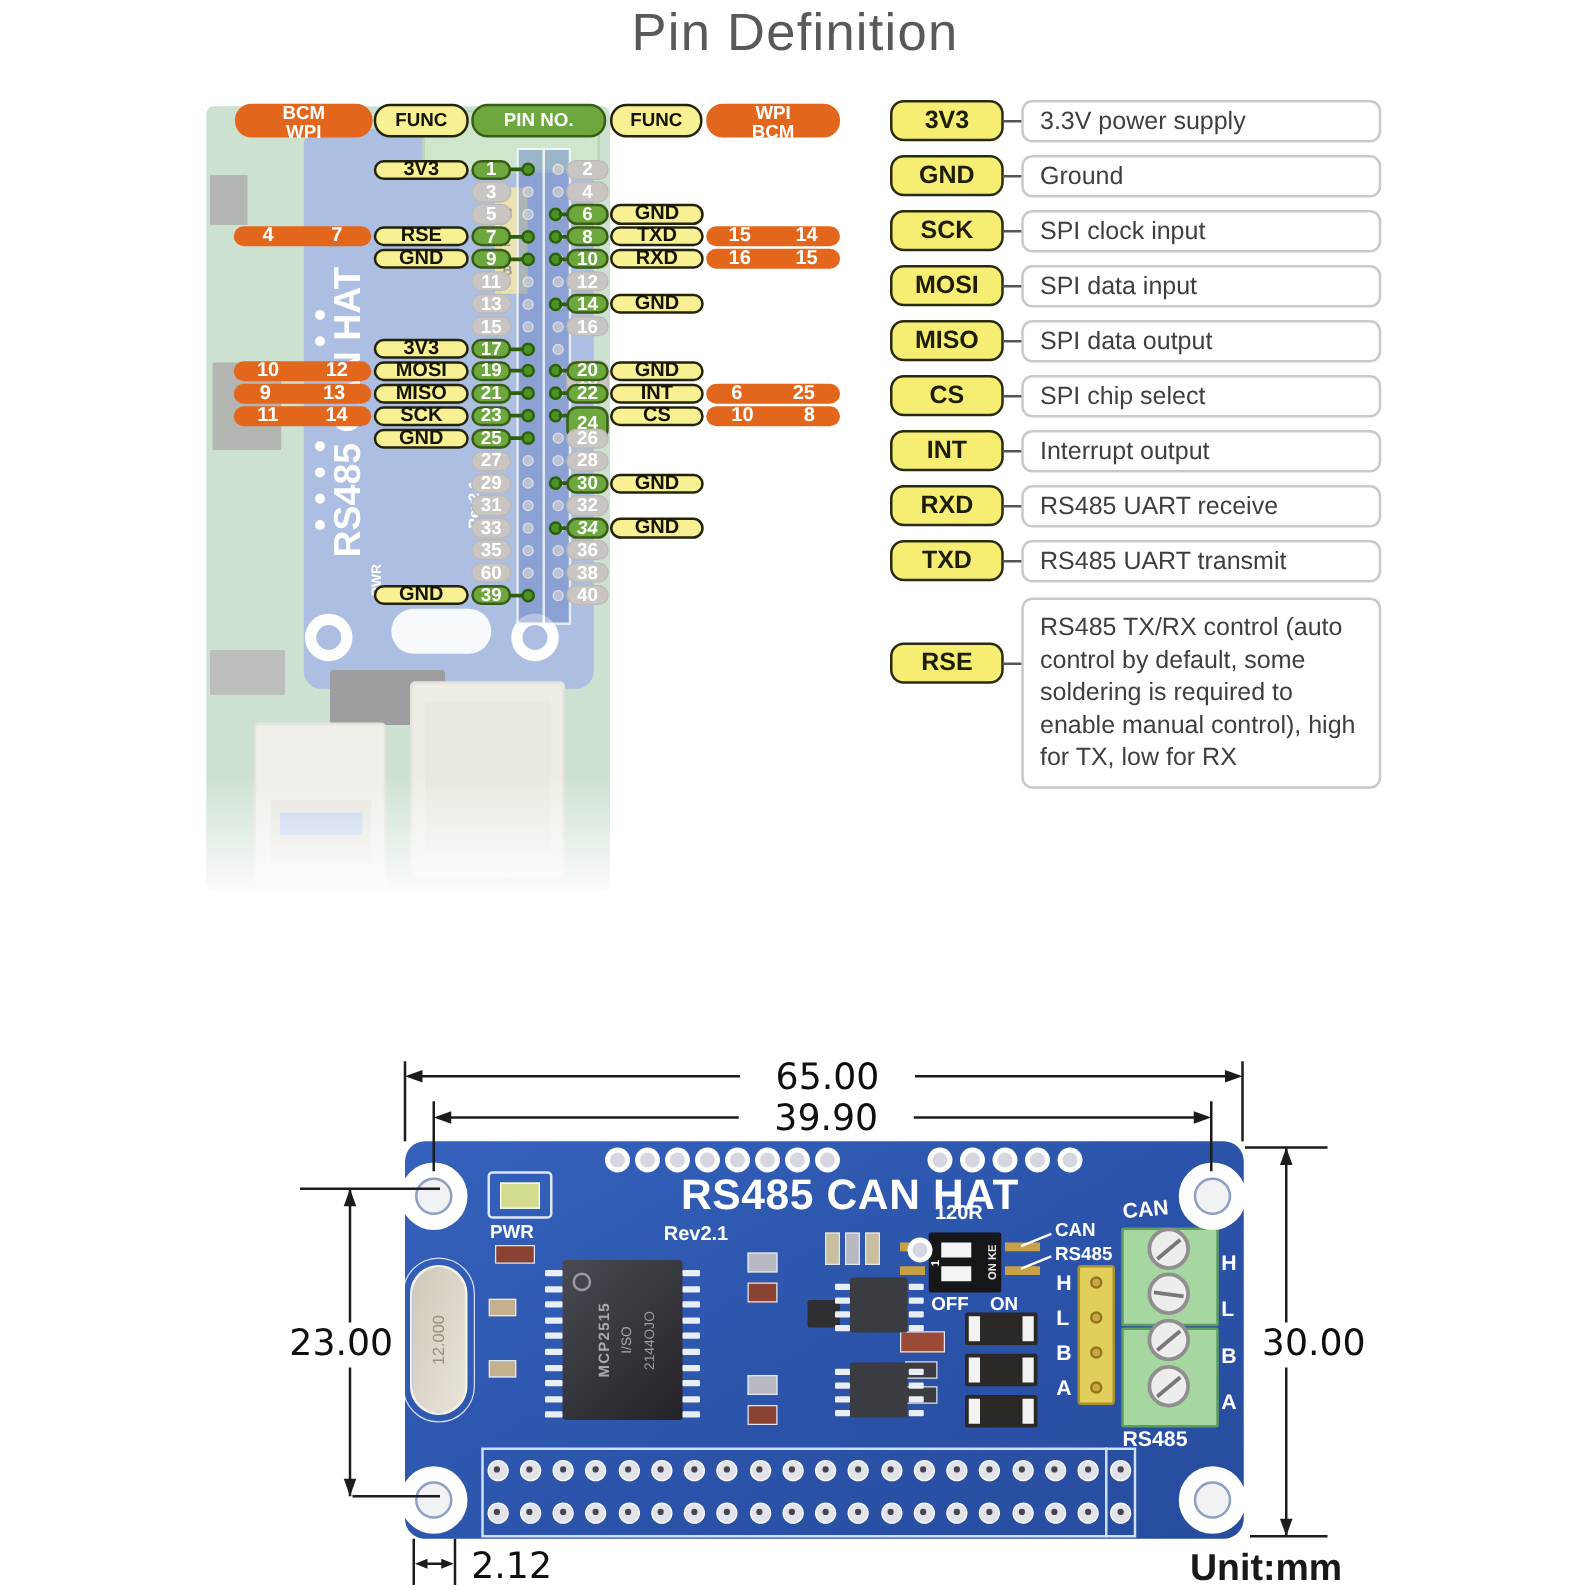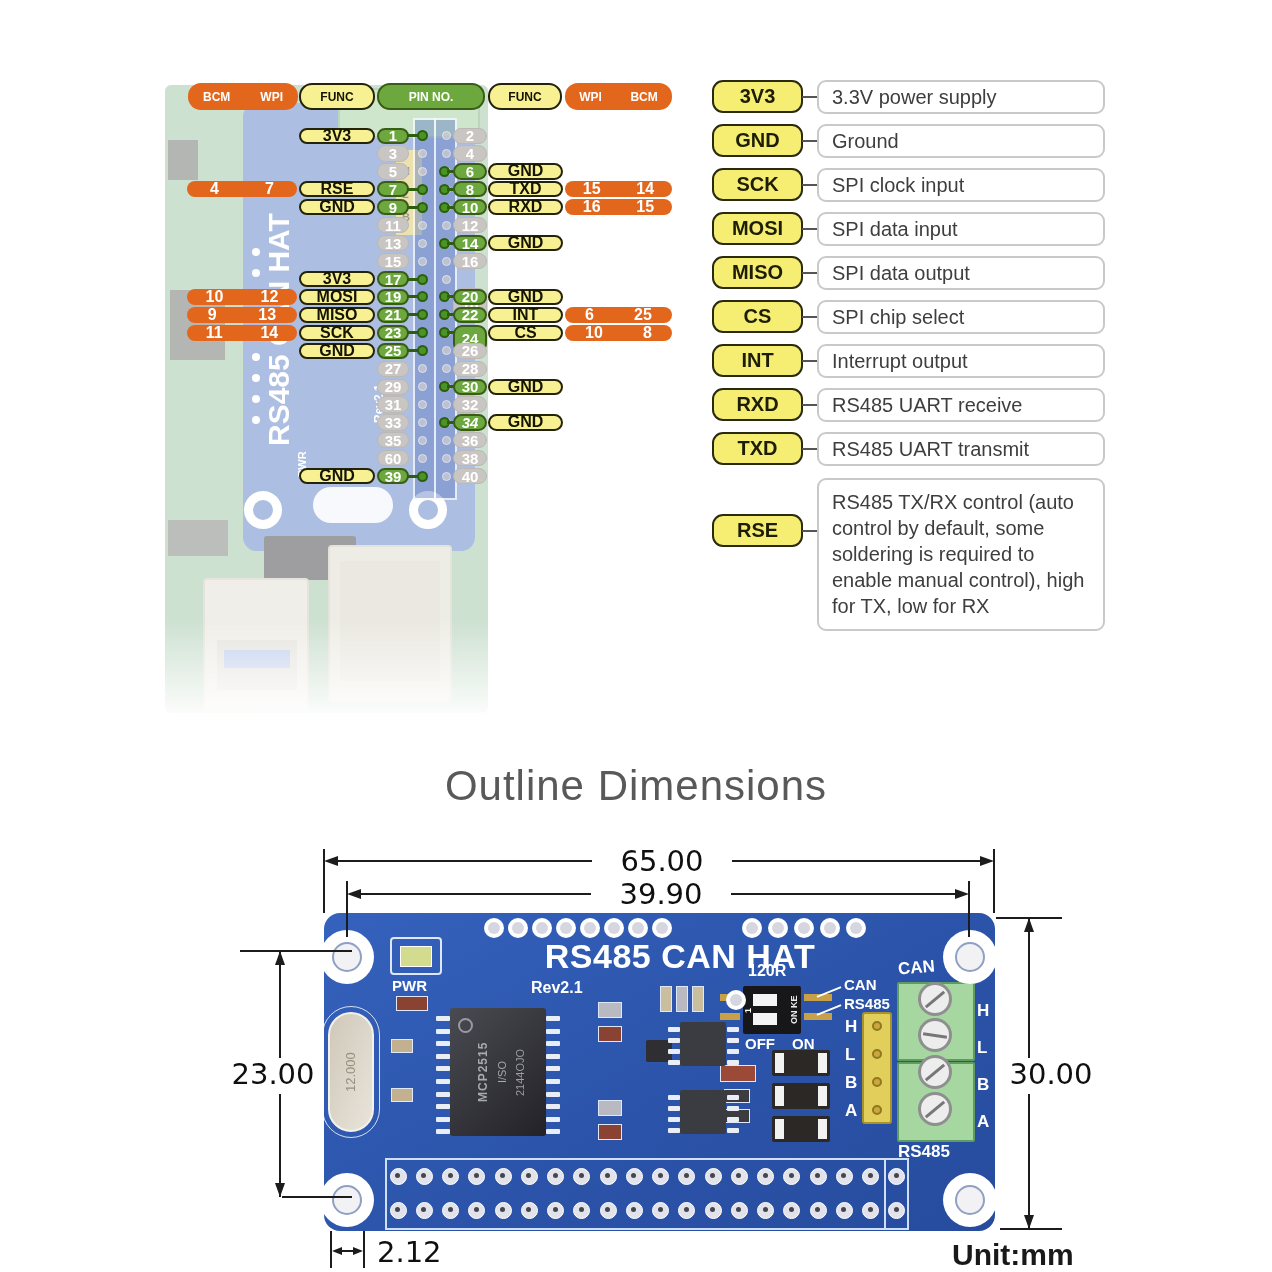--- a/index.html
+++ b/index.html
@@ -13,21 +13,21 @@
   .vtext{writing-mode:vertical-rl;transform:rotate(180deg);text-align:center;}
   
   #pinstrip{position:absolute;left:0;top:0;width:1272px;height:1272px;opacity:.8;}
   
   .pill{position:absolute;display:flex;align-items:center;justify-content:center;
         font-weight:bold;box-sizing:border-box;border-radius:9px;line-height:1;}
   .orange{background:#e2671d;color:#fff;font-size:16px;justify-content:space-around;}
   .yfunc{background:#f7f194;border:2px solid #23230a;color:#141400;font-size:16px;}
   .pgreen{background:#6ca83e;border:2px solid #3a5c17;color:#fff;font-size:15px;}
   .pgray{background:#c9c5c2;border:1px solid #bcb8b5;color:#fff;font-size:15px;}
-  .hdr{height:27px;top:83px;font-size:12px;border-radius:13px;}
+  .hdr{height:27px;top:83px;font-size:15px;border-radius:13px;flex-direction:column;}
   .hgreen{background:#6ca83e;border:2px solid #3a5c17;color:#fff;}
   .dot{position:absolute;width:11px;height:11px;border-radius:50%;
        background:#4a9426;border:2px solid #2c5e0e;box-sizing:border-box;}
   .stem{position:absolute;height:3px;background:#2c5e0e;}
   .hole{position:absolute;width:9px;height:9px;border-radius:50%;
         background:#c2c2cc;border:1.5px solid #e8e8f2;box-sizing:border-box;}
   
   .lg-pill{position:absolute;left:712px;width:91px;height:33px;border-radius:11px;
            background:#f5ee72;border:2.5px solid #2a2a0e;color:#1d1d04;font-size:20px;
            font-weight:bold;display:flex;align-items:center;justify-content:center;box-sizing:border-box;}
@@ -65,21 +65,21 @@
   .hh{position:absolute;width:17px;height:17px;border-radius:50%;background:#e2e2ea;border:1.5px solid #fff;box-sizing:border-box;}
   .hh i{position:absolute;left:4.5px;top:4.5px;width:5px;height:5px;border-radius:50%;background:#45454d;display:block;}
   .diode{position:absolute;width:58px;height:26px;background:#2c2825;border-radius:2px;}
   .diode i{position:absolute;top:3px;width:9px;height:20px;background:#f2f2f2;display:block;}
 </style>
 </head>
 <body>
 
 <div id="canvas">
 
-  <div class="sec-title" style="top:762px;">Outline Dimensions</div>
+  <div class="sec-title" style="top:2px;">Pin Definition</div>
 
   <div id="photo">
       <div style="position: absolute; left: 165px; top: 85px; width: 323px; height: 628px; background: rgb(156, 196, 164); border-radius: 6px;"></div>
       <div style="position: absolute; left: 168px; top: 140px; width: 30px; height: 40px; background: rgb(107, 111, 107);"></div>
       <div style="position: absolute; left: 170px; top: 290px; width: 55px; height: 70px; background: rgb(107, 111, 107);"></div>
       <div style="position: absolute; left: 168px; top: 520px; width: 60px; height: 36px; background: rgb(123, 127, 123);"></div>
       <div style="position: absolute; left: 243px; top: 103px; width: 232px; height: 448px; background: rgb(91, 127, 196); border-radius: 14px;"></div>
       <div style="position: absolute; left: 338px; top: 88px; width: 142px; height: 50px; background: rgb(159, 207, 155); border: 2px solid rgb(122, 176, 122); box-sizing: border-box;"></div>
       <div style="position: absolute; left: 396px; top: 150px; width: 26px; height: 85px; background: rgb(217, 199, 94);"></div>
       <div style="position: absolute; left: 402px; top: 165px; font-size: 11px; font-weight: bold; color: rgb(51, 51, 51);">H</div>

